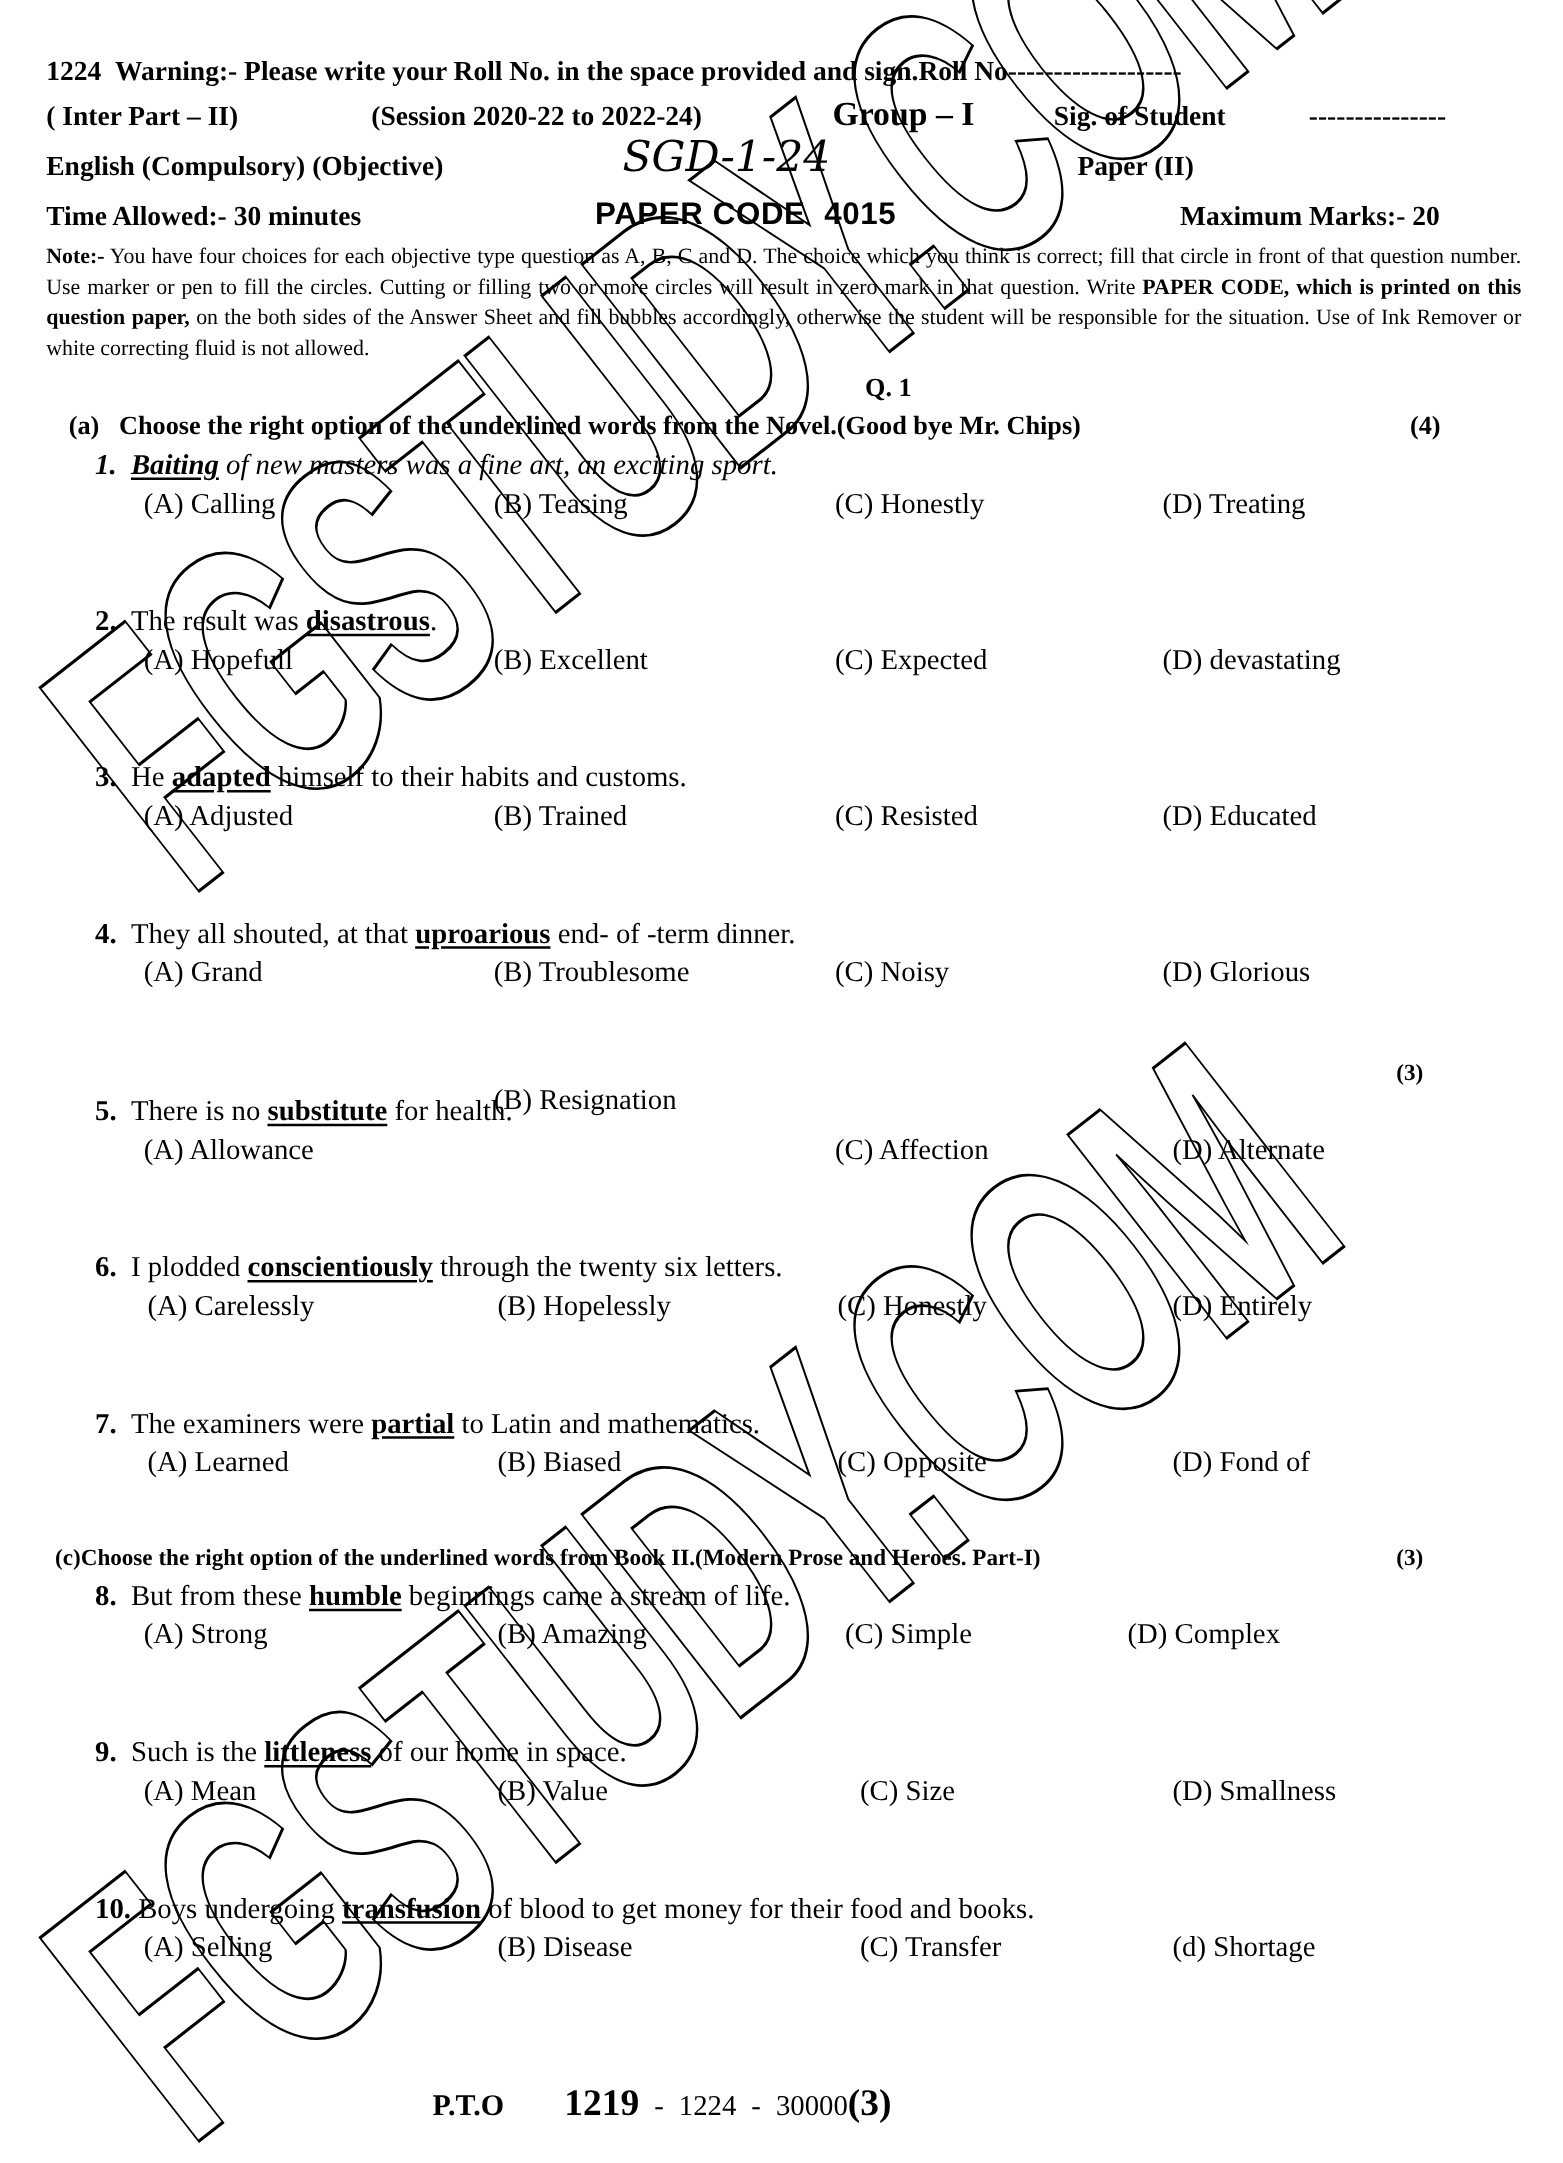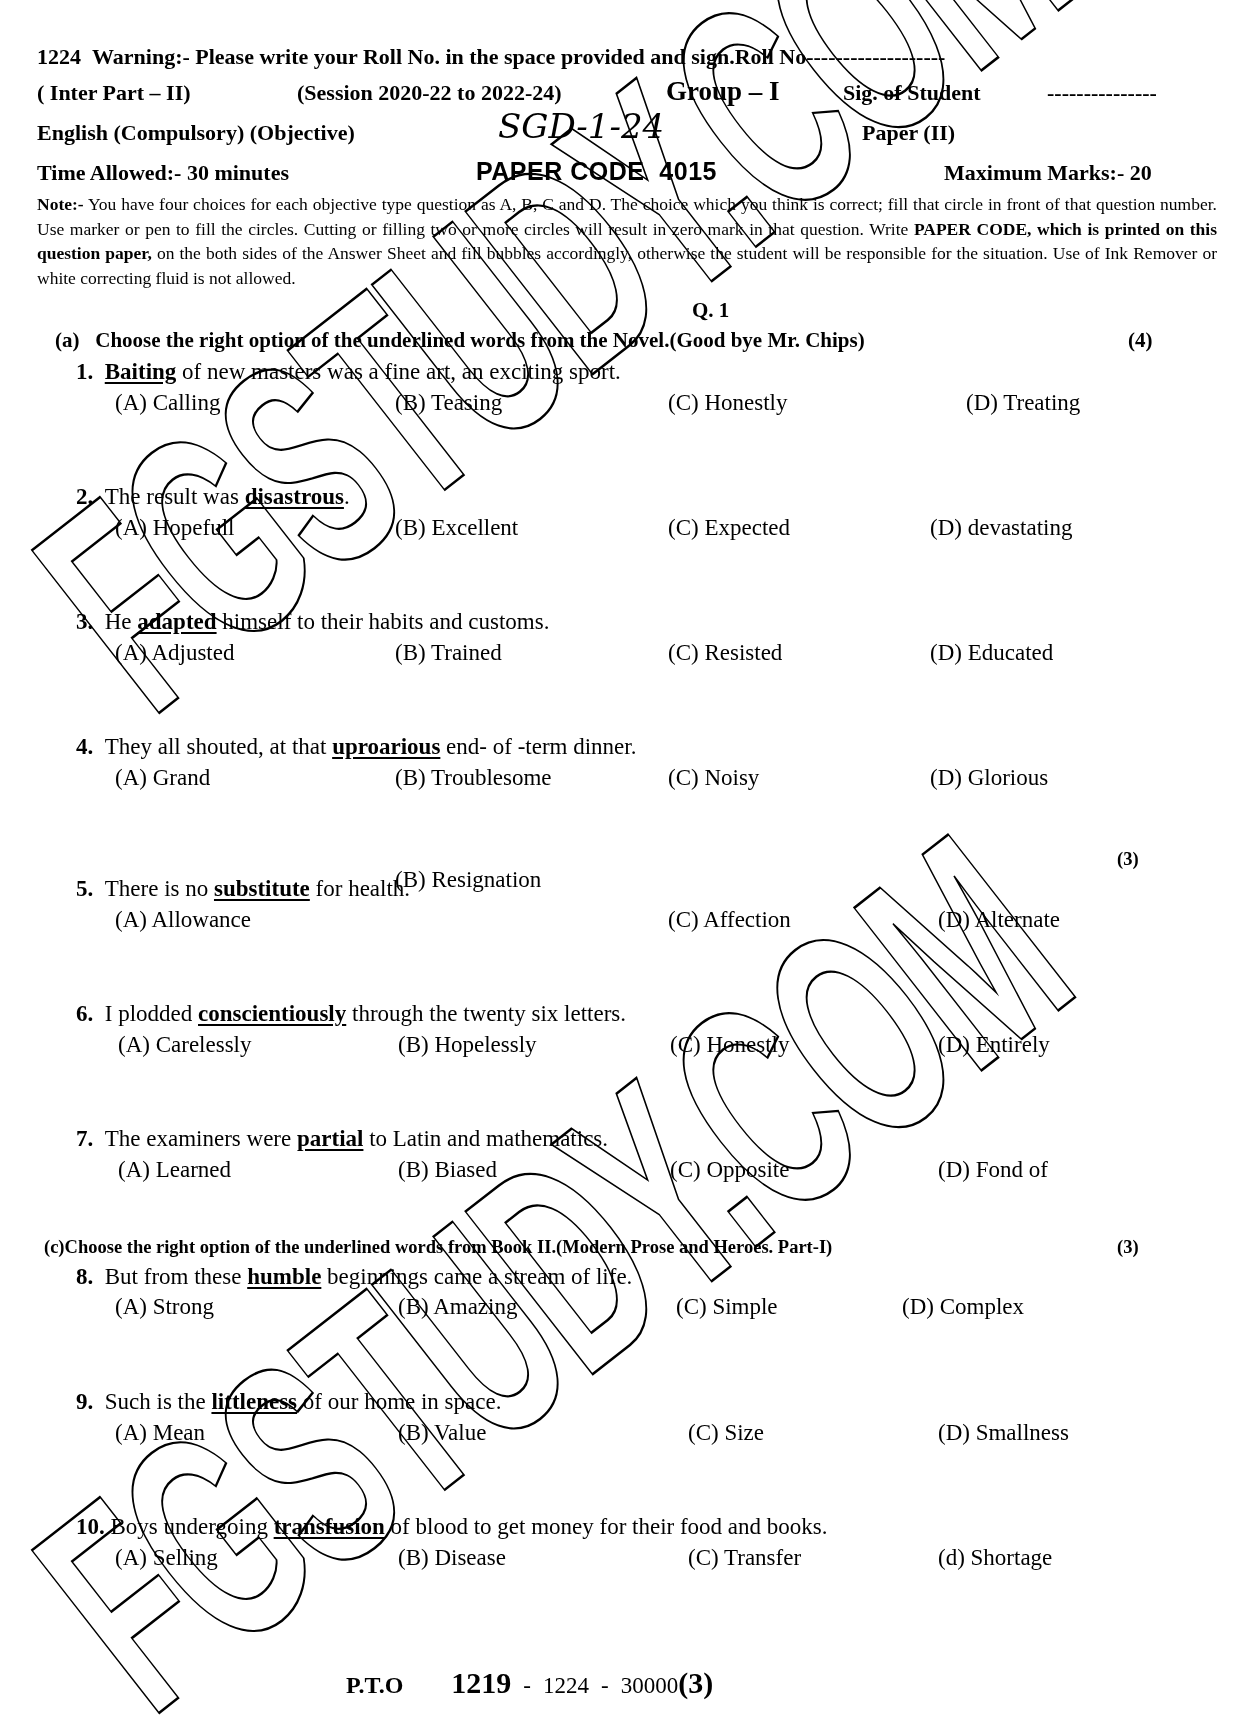--- a/index.html
+++ b/index.html
@@ -54,27 +54,27 @@
     <b>Note:-</b><span> You have four choices for each objective type question as A, B, C and D. The choice which you think is correct; fill that circle in front of that question number.  Use marker or pen to fill the circles. Cutting or filling two or more circles will result in zero mark in that question. Write </span><b>PAPER CODE, which is printed on this question paper,</b><span> on the both sides of the Answer Sheet and fill bubbles accordingly, otherwise the student will be responsible for the situation. Use of Ink Remover or white correcting fluid is not allowed.</span>
   </div>
 
   <div class="abs b" style="left:692px; top:298px; font-size:21px;">Q. 1</div>
 
   <div class="abs sec" style="left:55px; top:328px;">
     <span>(a)</span>&nbsp;&nbsp;&nbsp;<span>Choose the right option of the underlined words from the Novel.(Good bye Mr. Chips)</span>
   </div>
   <div class="abs sec" style="left:1128px; top:328px;">(4)</div>
 
-  <div class="abs q" style="left:76px; top:359px;">
+  <div class="abs q" style="left:76px; top:359px;font-style:italic;">
     <b>1.</b>&nbsp;&nbsp;<span></span><u class="ul">Baiting</u><span> of new masters was a fine art, an exciting sport.</span>
   </div>
   <div class="abs opt" style="left:115px; top:390px;">(A) Calling</div>
   <div class="abs opt" style="left:395px; top:390px;">(B) Teasing</div>
   <div class="abs opt" style="left:668px; top:390px;">(C) Honestly</div>
-  <div class="abs opt" style="left:930px; top:390px;margin-left:36px;">(D)  Treating</div>
+  <div class="abs opt" style="left:930px; top:390px;">(D)  Treating</div>
 
   <div class="abs q" style="left:76px; top:484px;">
     <b>2.</b>&nbsp;&nbsp;<span>The result was </span><u class="ul">disastrous</u><span>.</span>
   </div>
   <div class="abs opt" style="left:115px; top:515px;">(A) Hopefull</div>
   <div class="abs opt" style="left:395px; top:515px;">(B) Excellent</div>
   <div class="abs opt" style="left:668px; top:515px;">(C) Expected</div>
   <div class="abs opt" style="left:930px; top:515px;">(D)  devastating</div>
 
   <div class="abs q" style="left:76px; top:609px;">

